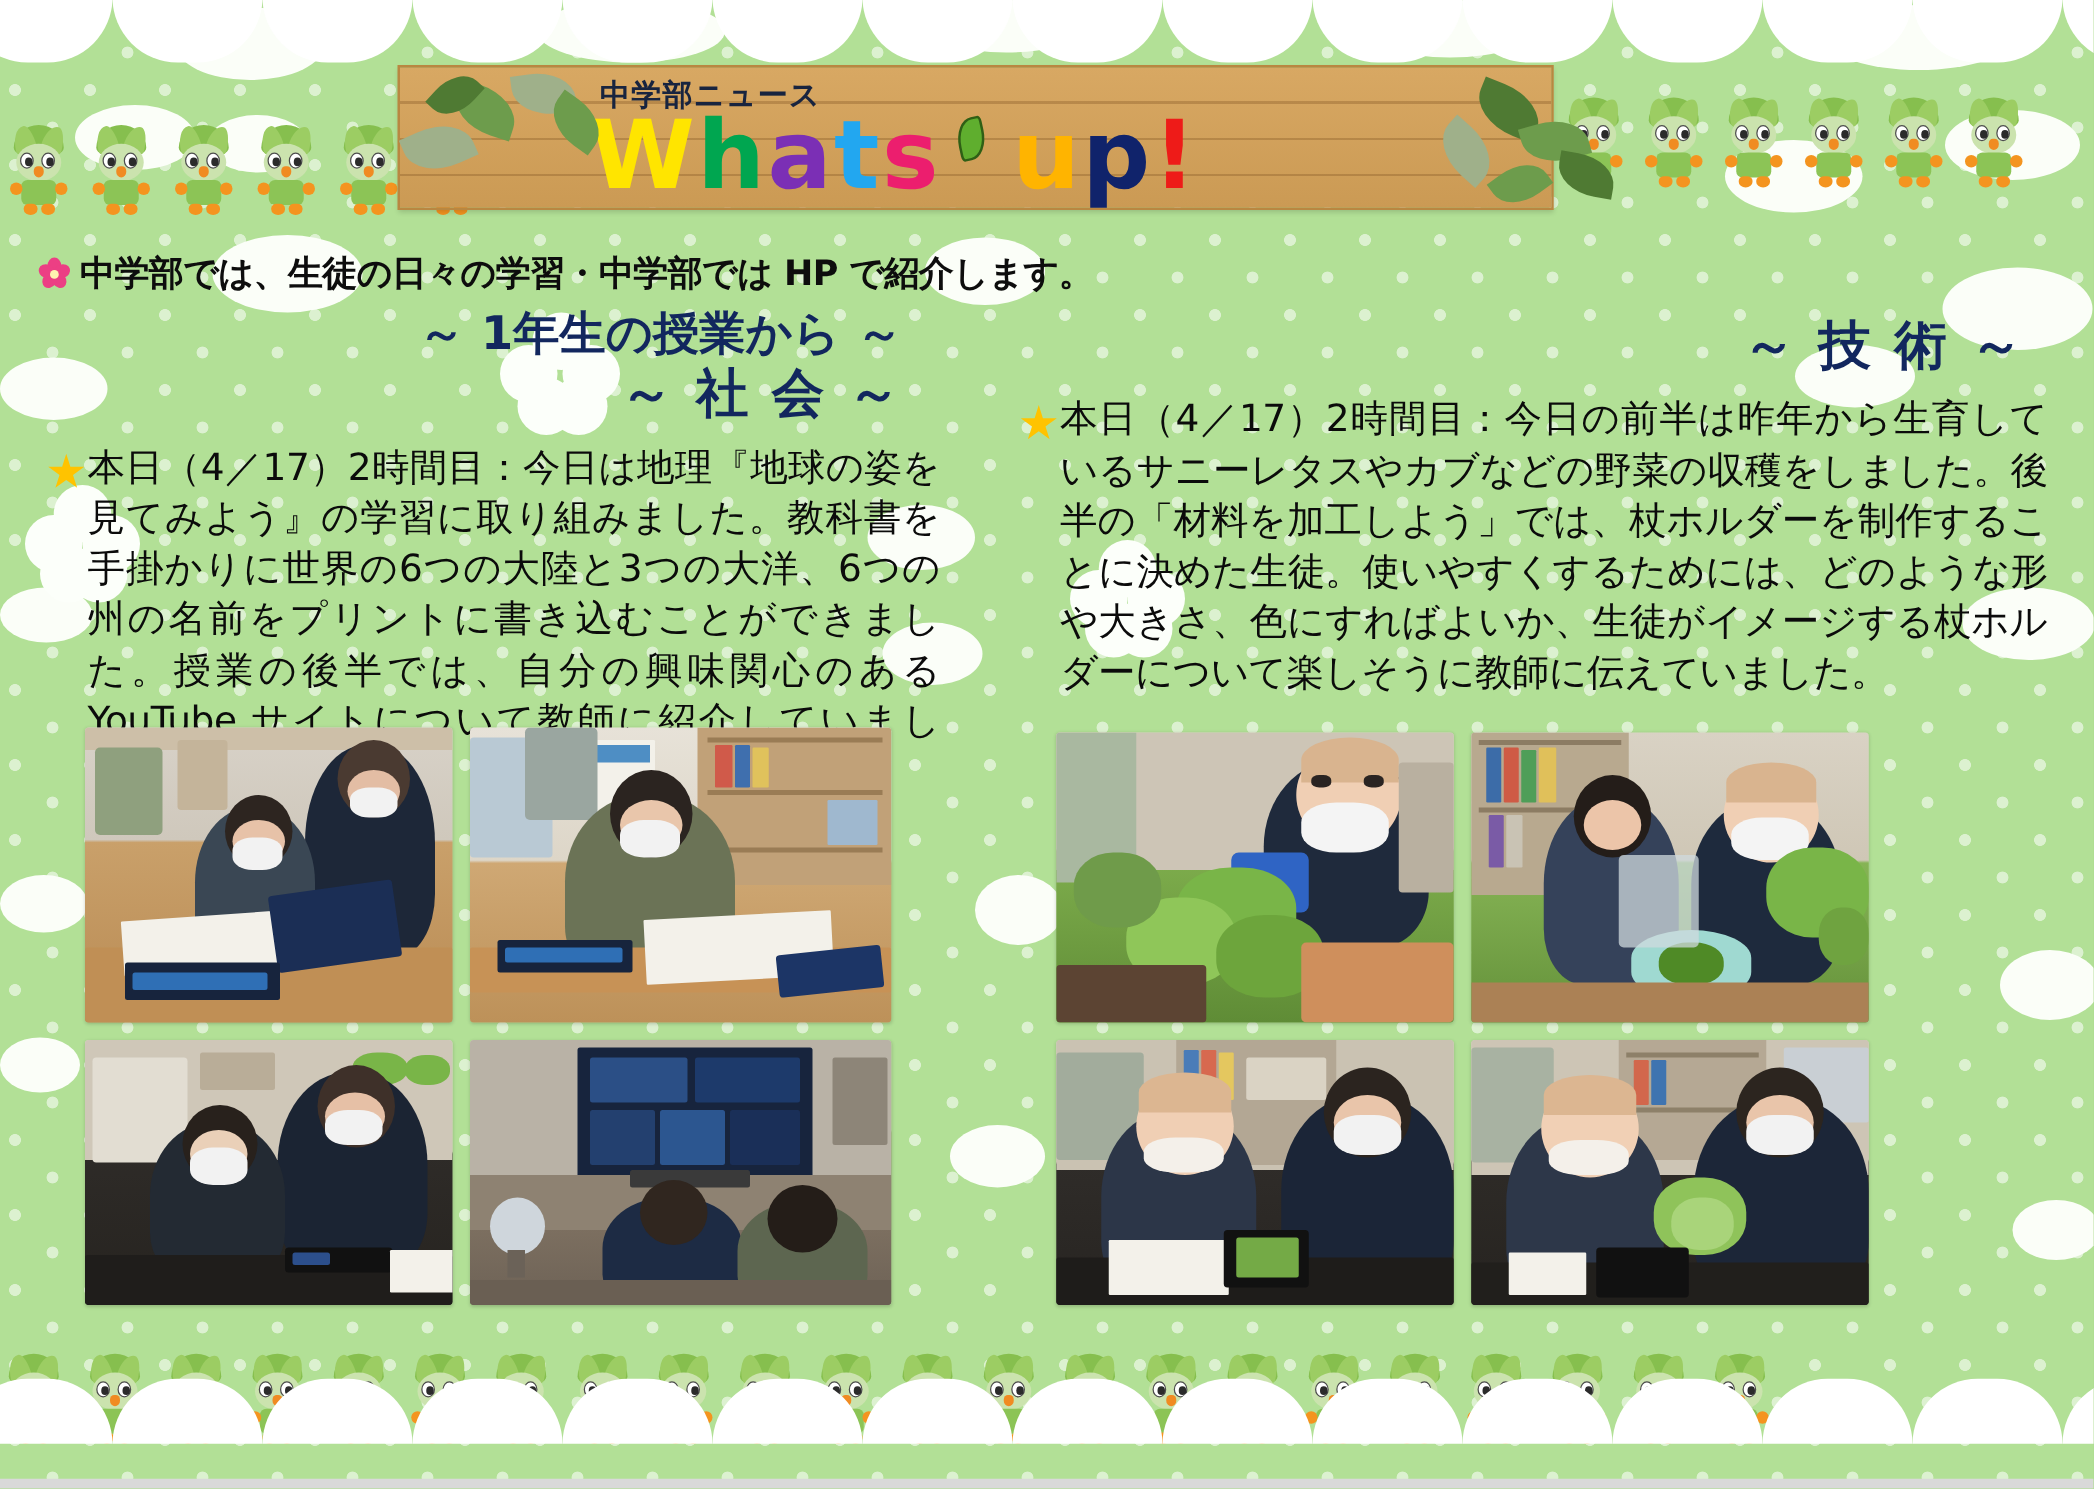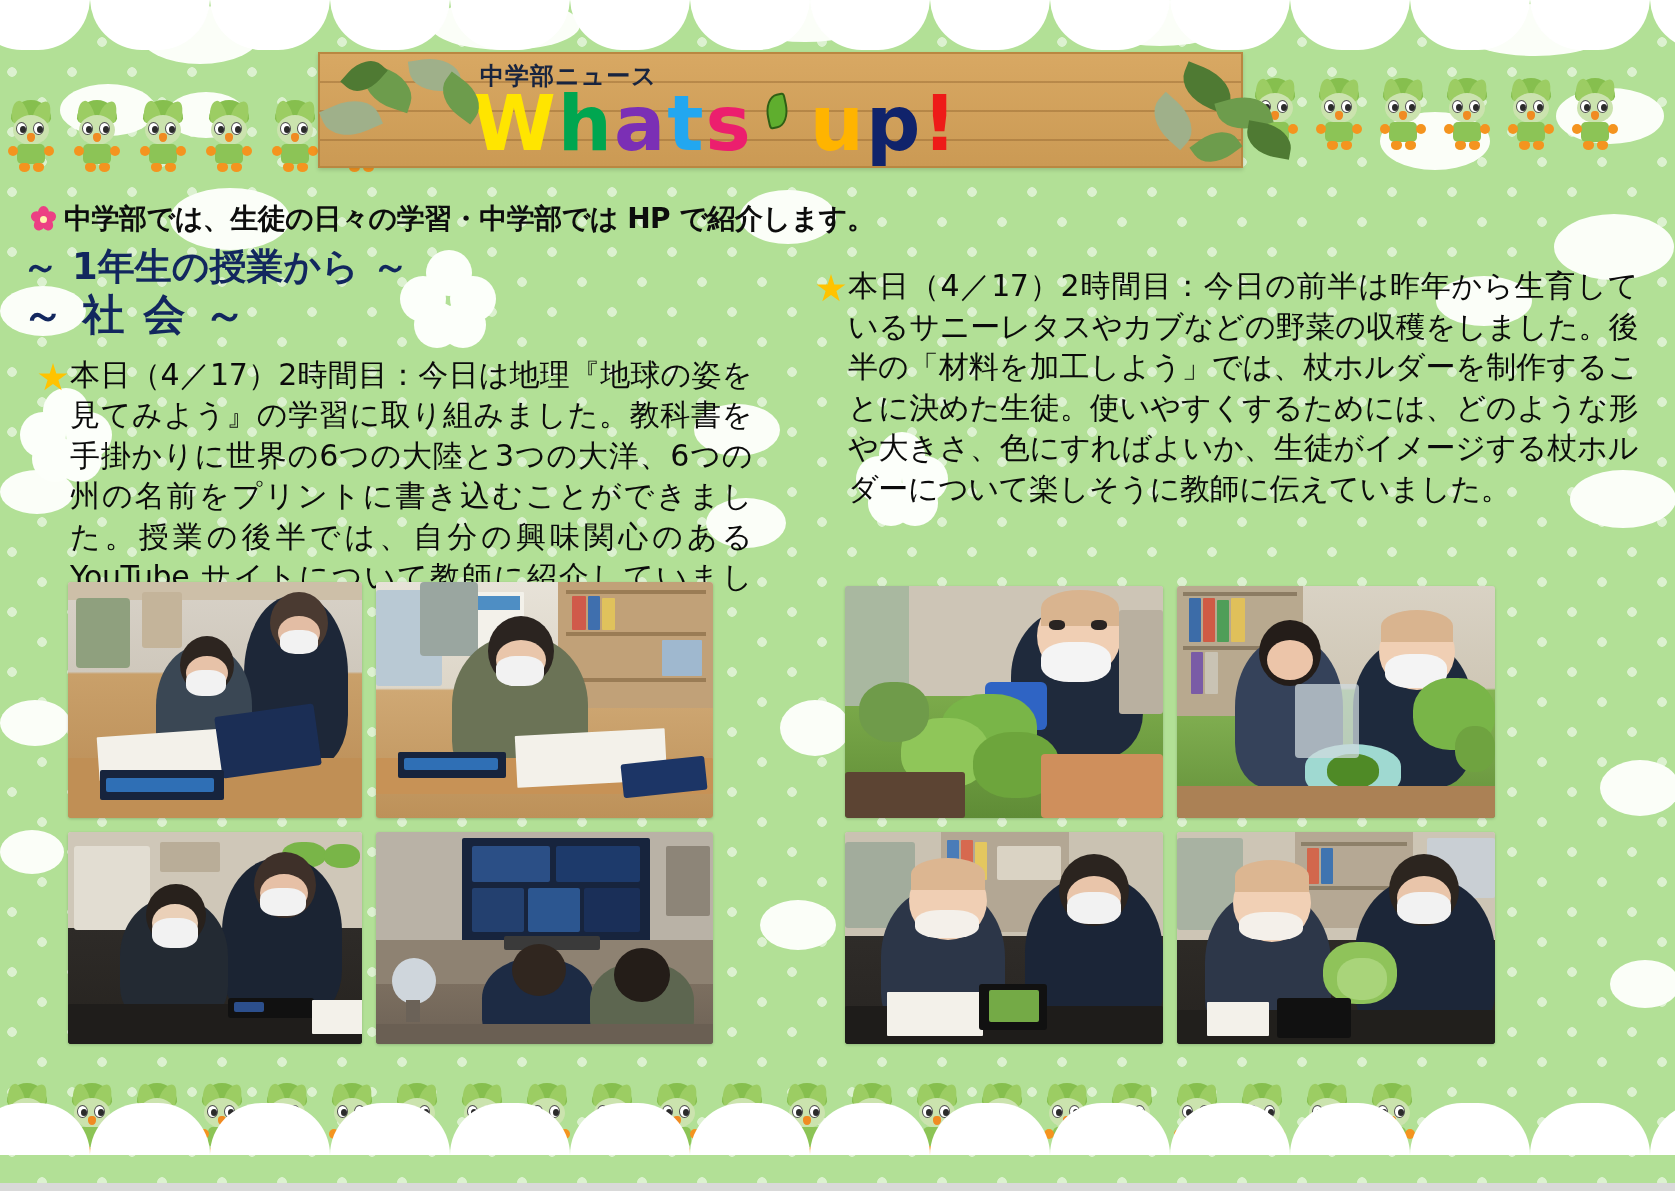--- a/index.html
+++ b/index.html
@@ -206,21 +206,21 @@
   }
 
   
   .column { position: absolute; top: 248px; }
   .column.left  { left: 22px;  width: 760px; }
   .column.right { left: 800px; width: 860px; }
 
   .heading-1, .heading-2 {
     font-weight: bold;
     color: #12275e;
-    text-align: left;
+    text-align: right;
     white-space: nowrap;
     line-height: 1.05;
   }
   .heading-1 { font-size: 37px; }
   .heading-2 { font-size: 42px; margin-top: 6px; letter-spacing: 2px; }
   .column.left .heading-1  { padding-right: 60px; }
   .column.left .heading-2  { padding-right: 60px; }
   .column.right .heading-1 { padding-right: 40px; }
   .column.right .heading-2 { padding-right: 40px; }
 
@@ -558,20 +558,21 @@
   <div class="column left">
     <div class="heading-1">～ 1年生の授業から ～</div>
     <div class="heading-2">～ 社 会 ～</div>
     <div class="body-block">
       <span class="star"></span>
       <div class="body-text">本日（4／17）2時間目：今日は地理『地球の姿を見てみよう』の学習に取り組みました。教科書を手掛かりに世界の6つの大陸と3つの大洋、6つの州の名前をプリントに書き込むことができました。授業の後半では、自分の興味関心のある YouTube サイトについて教師に紹介していました。</div>
     </div>
   </div>
 
   <div class="column right">
+    <div class="heading-2">～ 技 術 ～</div>
     <div class="body-block">
       <span class="star"></span>
       <div class="body-text">本日（4／17）2時間目：今日の前半は昨年から生育しているサニーレタスやカブなどの野菜の収穫をしました。後半の「材料を加工しよう」では、杖ホルダーを制作することに決めた生徒。使いやすくするためには、どのような形や大きさ、色にすればよいか、生徒がイメージする杖ホルダーについて楽しそうに教師に伝えていました。</div>
     </div>
   </div>
 
   <div class="photo-grid" id="photos-left">
 
     <div class="photo ph1">
       <div class="pf shelf" style="left:0; top:0; width:100%; height:18px; background:#cdbfa8;"></div>

